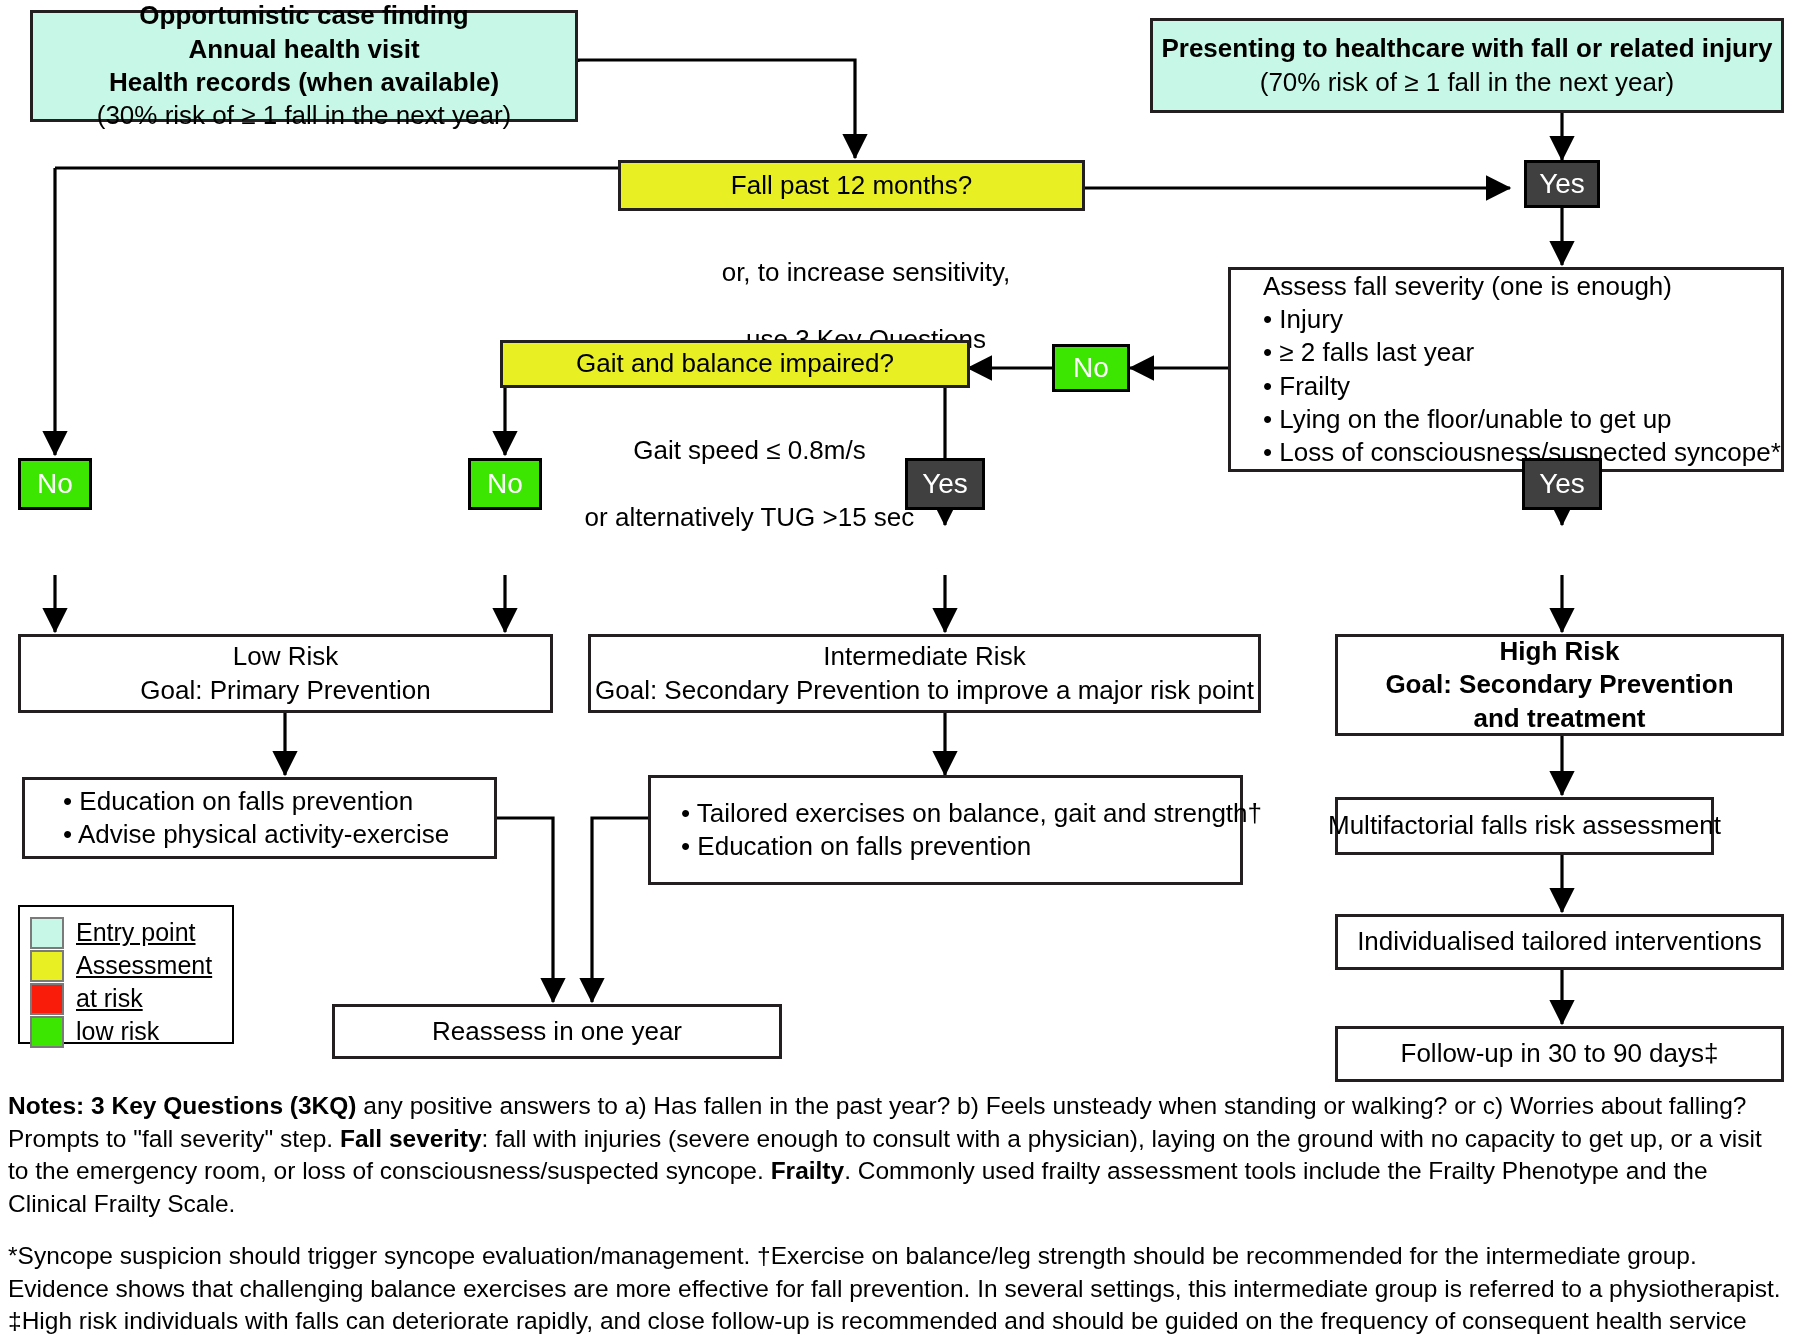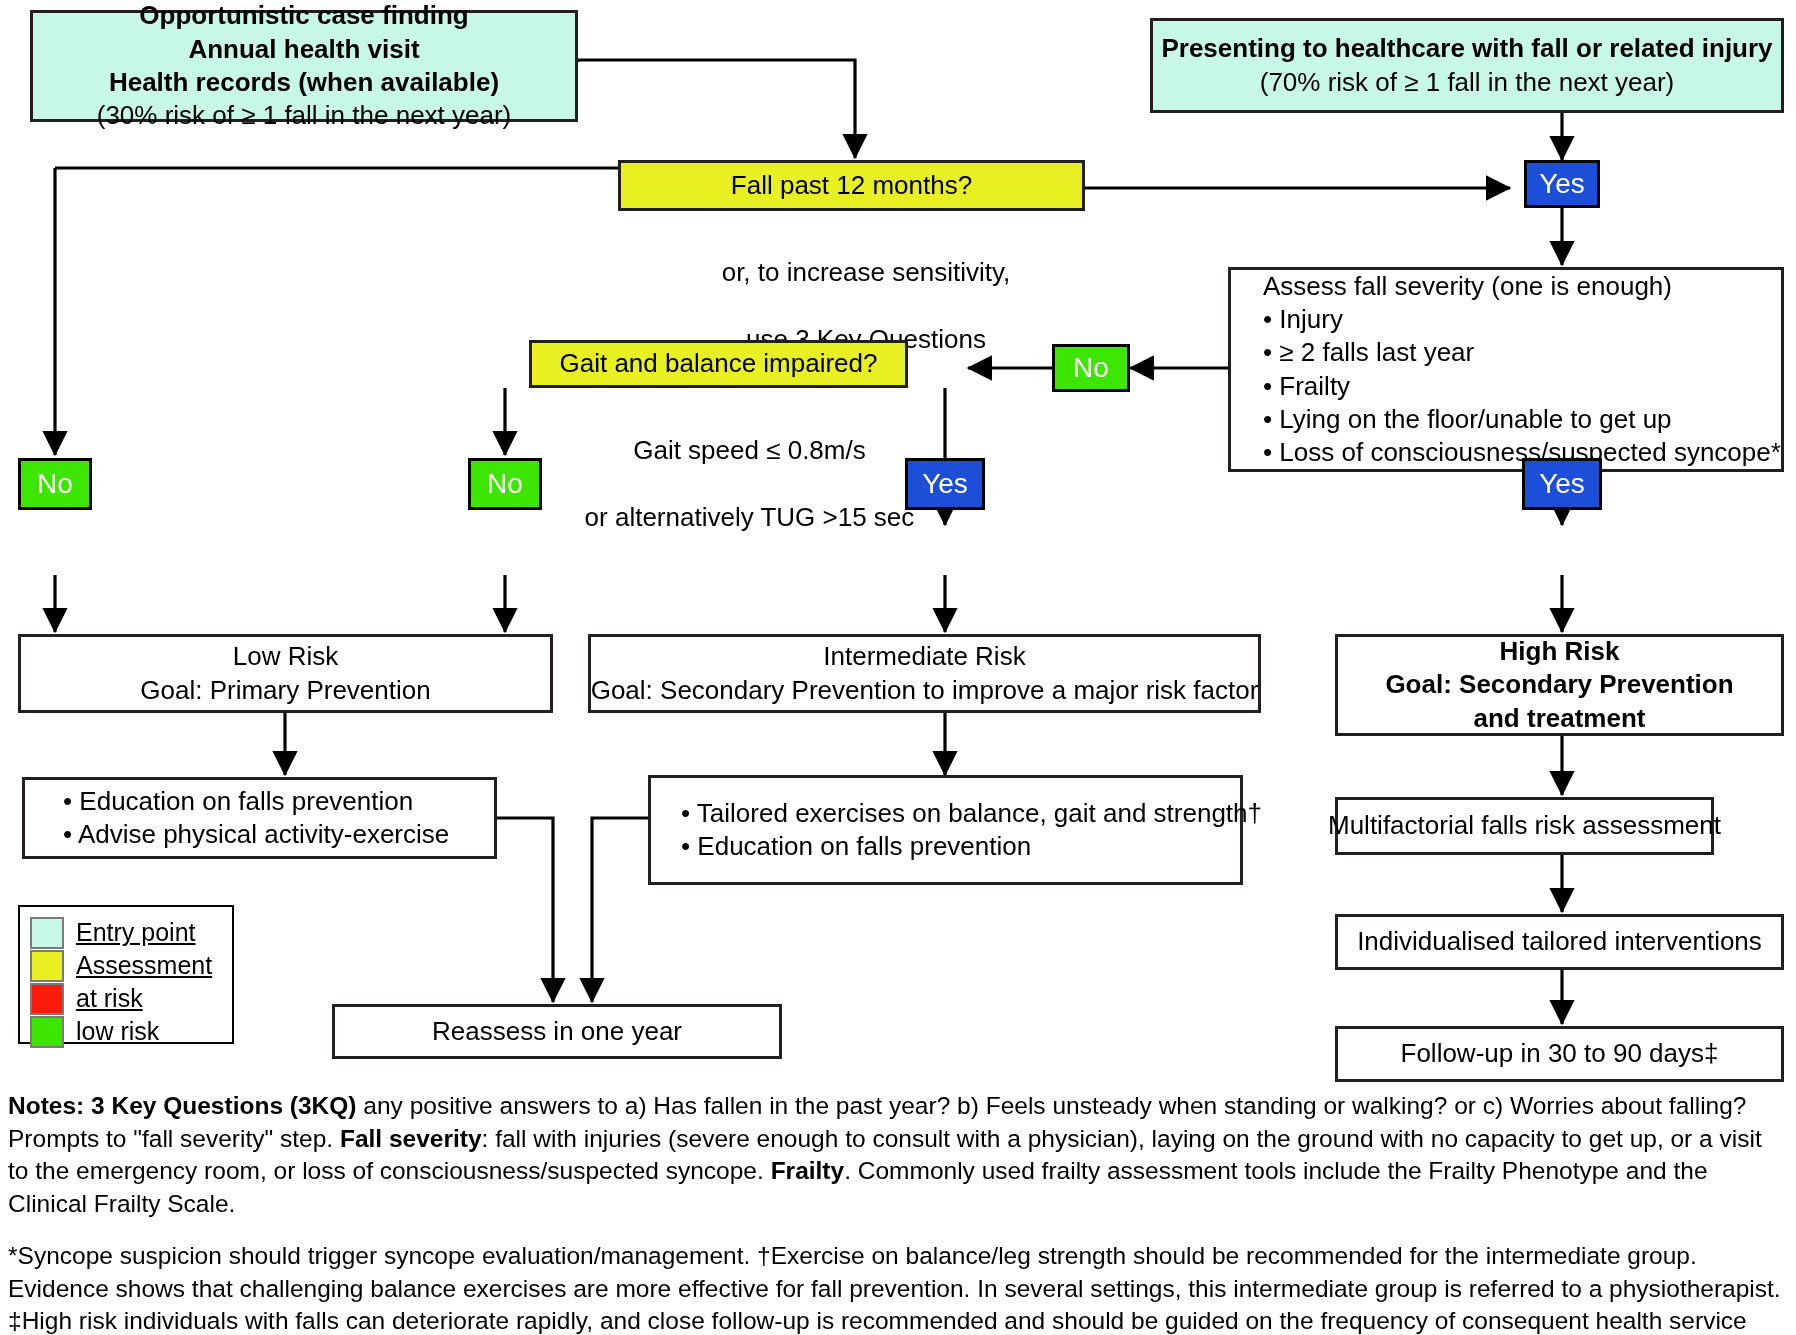--- a/index.html
+++ b/index.html
@@ -45,21 +45,21 @@
     position:absolute;
     box-sizing:border-box;
     border:3px solid #000000;
     display:flex;
     align-items:center;
     justify-content:center;
     color:#ffffff;
     font-size:28px;
     line-height:1;
   }
-  .dec-yes{background:#1d4ed8;}
+  .dec-yes{background:#404040;}
   .dec-no{background:#3ce600;}
   
   .caption{
     position:absolute;
     font-size:26px;
     line-height:1.3;
     text-align:center;
     white-space:pre;
     color:#000;
   }
@@ -174,21 +174,21 @@
   </div>
 
   <div class="node assess" style="left:618px;top:160px;width:467px;height:51px;">
     <span class="ln">Fall past 12 months?</span>
   </div>
   <div class="caption" style="left:618px;top:222px;width:467px;">
     <span>or, to increase sensitivity,</span><br>
     <span>use 3 Key Questions</span>
   </div>
 
-  <div class="node assess" style="left:500px;top:340px;width:379px;height:48px;margin-left:29px;">
+  <div class="node assess" style="left:500px;top:340px;width:470px;height:48px;">
     <span class="ln">Gait and balance impaired?</span>
   </div>
   <div class="caption" style="left:500px;top:400px;width:470px;">
     <span>Gait speed ≤ 0.8m/s</span><br>
     <span>or alternatively TUG &gt;15 sec</span>
   </div>
 
   <div class="node bulletbox" style="left:1228px;top:267px;width:556px;height:205px;padding-left:32px;">
     <span class="ln">Assess fall severity (one is enough)</span>
     <span class="ln">• Injury</span>
@@ -217,21 +217,21 @@
     <span>Yes</span>
   </div>
 
   <div class="node plain" style="left:18px;top:634px;width:535px;height:79px;">
     <span class="ln">Low Risk</span>
     <span class="ln">Goal: Primary Prevention</span>
   </div>
 
   <div class="node plain" style="left:588px;top:634px;width:673px;height:79px;">
     <span class="ln">Intermediate Risk</span>
-    <span class="ln">Goal: Secondary Prevention to improve a major risk factor</span>
+    <span class="ln">Goal: Secondary Prevention to improve a major risk point</span>
   </div>
 
   <div class="node plain" style="left:1335px;top:634px;width:449px;height:102px;font-weight:bold;">
     <span class="ln">High Risk</span>
     <span class="ln">Goal: Secondary Prevention</span>
     <span class="ln">and treatment</span>
   </div>
 
   <div class="node bulletbox" style="left:22px;top:777px;width:475px;height:82px;padding-left:38px;">
     <span class="ln">• Education on falls prevention</span>

